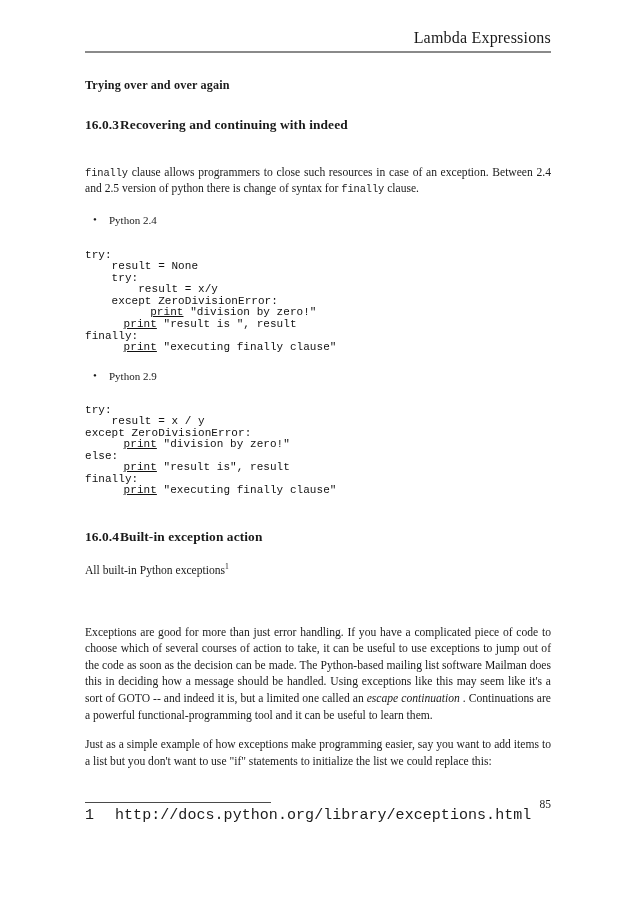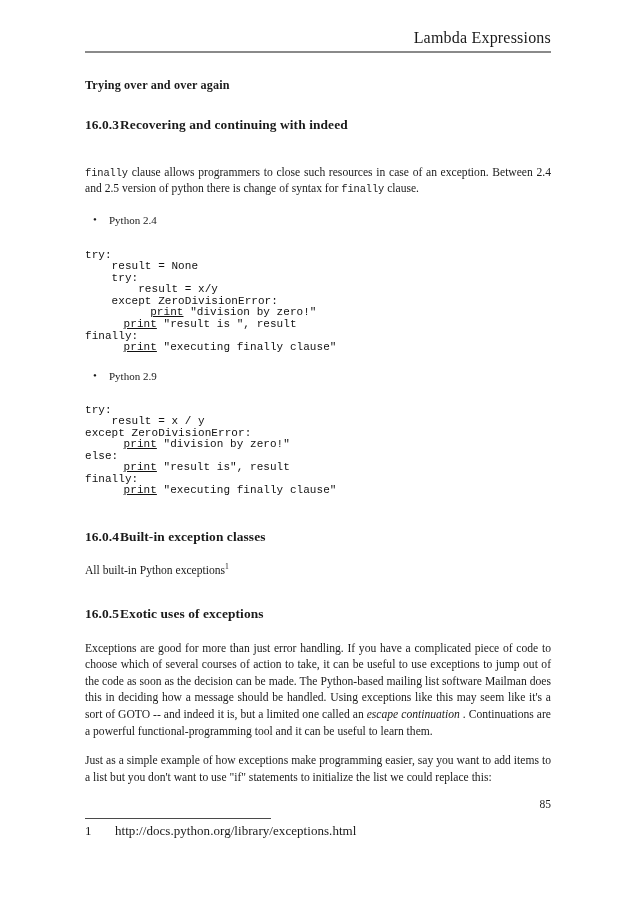--- a/index.html
+++ b/index.html
@@ -111,22 +111,22 @@
   }
 
   
   .footnote-rule {
     width: 186px;
     height: 1px;
     background: #4a4a4a;
   }
   .footnote {
     margin-top: 4px;
-    font-family: Liberation Serif, serif;
-    font-size: 13px;
+    font-family: Liberation Mono, monospace;
+    font-size: 15px;
     color: #1a1a1a;
     letter-spacing: 0.05px;
   }
   .footnote .fn-mark {
     display: inline-block;
     width: 30px;
   }
 
   
   .page-number {
@@ -189,30 +189,27 @@
     result = x / y
 except ZeroDivisionError:
     <u>print</u> "division by zero!"
 else:
     <u>print</u> "result is", result
 finally:
     <u>print</u> "executing finally clause"</pre>
 
     <div style="height:32px"></div>
     <div class="sec-heading">
-      <span class="num">16.0.4</span><span>Built-in exception classes</span>
+      <span class="num">16.0.4</span><span>Built-in exception action</span>
     </div>
 
     <div style="height:18px"></div>
     <p class="body"><span>All built-in Python exceptions</span><sup>1</sup></p>
 
     <div style="height:26px"></div>
-    <div class="sec-heading">
-      <span class="num">16.0.5</span><span>Exotic uses of exceptions</span>
-    </div>
 
     <div style="height:19px"></div>
     <p class="body"><span>Exceptions are good for more than just error handling. If you have a complicated piece of code to choose which of several courses of action to take, it can be useful to use exceptions to jump out of the code as soon as the decision can be made. The Python-based mailing list software Mailman does this in deciding how a message should be handled. Using exceptions like this may seem like it's a sort of GOTO -- and indeed it is, but a limited one called an </span><span class="it">escape continuation</span><span> . Continuations are a powerful functional-programming tool and it can be useful to learn them.</span></p>
 
     <div style="height:13px"></div>
     <p class="body">Just as a simple example of how exceptions make programming easier, say you want to add items to a list but you don't want to use "if" statements to initialize the list we could replace this:</p>
 
     <div style="height:32px"></div>
     <div class="footnote-rule"></div>
     <div class="footnote"><span class="fn-mark">1</span><span>http://docs.python.org/library/exceptions.html</span></div>

